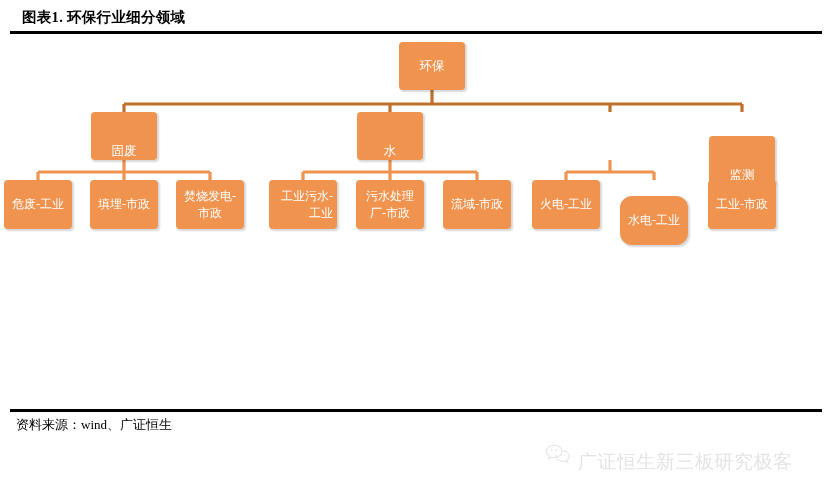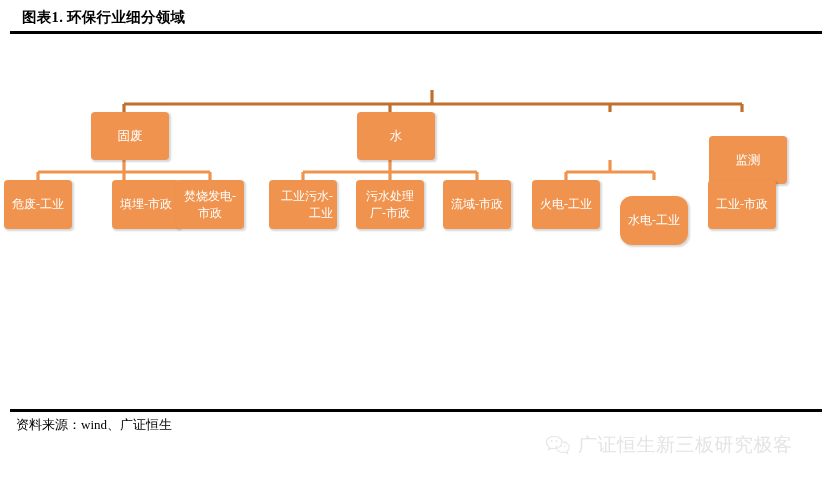--- a/index.html
+++ b/index.html
@@ -63,20 +63,21 @@
     align-items: center;
     gap: 7px;
     opacity: 0.92;
   }
   #watermark .wm-text {
     font-size: 19px;
     color: #e2e2e2;
     font-family: "Liberation Sans", "DejaVu Sans", sans-serif;
     white-space: nowrap;
     letter-spacing: 0.5px;
+    margin-top: 17px;
   }
   #watermark .wm-icon { display: block; }
 
   
   #tree-canvas {
     position: absolute;
     left: 0;
     top: 0;
     width: 832px;
     height: 477px;
@@ -102,23 +103,24 @@
     color: #ffffff;
     font-family: "Liberation Serif", "DejaVu Serif", serif;
     box-shadow: 1.5px 1.5px 2px rgba(0,0,0,0.16);
   }
   .node.level-1 {
     width: 66px;
     height: 48px;
     font-size: 12.5px;
   }
   .node.level-2 {
-    width: 78px;
+    width: 66px;
     height: 48px;
     font-size: 12.5px;
+    align-items: flex-end;
   }
   .node.level-3 {
     width: 68px;
     height: 49px;
     font-size: 12px;
     line-height: 1.35;
     padding: 2px 4px;
   }
   .node-label {
     display: block;
@@ -159,35 +161,38 @@
 
       <path d="M610,160 L610,172" stroke="#F0934E" stroke-width="3.2"></path>
       <path d="M566,172 L654,172" stroke="#F0934E" stroke-width="3.2"></path>
       <path d="M566,172 L566,180" stroke="#F0934E" stroke-width="3.2"></path>
       <path d="M654,172 L654,180" stroke="#F0934E" stroke-width="3.2"></path>
 
       <path d="M742,160 L742,180" stroke="#F0934E" stroke-width="3.2"></path>
     </g>
   </svg>
 
+  <div class="node level-1" style="left:399px; top:42px;">
+    <span class="node-label">环保</span>
+  </div>
 
   <div class="node level-2" style="left:91px; top:112px;">
     <span class="node-label">固废</span>
   </div>
   <div class="node level-2" style="left:357px; top:112px;">
     <span class="node-label">水</span>
   </div>
   <div class="node level-2" style="left:709px; top:112px;margin-top:24px;">
     <span class="node-label">监测</span>
   </div>
 
   <div class="node level-3" style="left:4px; top:180px;">
     <span class="node-label">危废-工业</span>
   </div>
-  <div class="node level-3" style="left:90px; top:180px;margin-left:22px;">
+  <div class="node level-3" style="left:90px; top:180px;">
     <span class="node-label">填埋-市政</span>
   </div>
   <div class="node level-3" style="left:176px; top:180px;">
     <span class="node-label">焚烧发电-市政</span>
   </div>
 
   <div class="node level-3" style="left:269px; top:180px;text-align:right;">
     <span class="node-label">工业污水-工业</span>
   </div>
   <div class="node level-3" style="left:356px; top:180px;">

